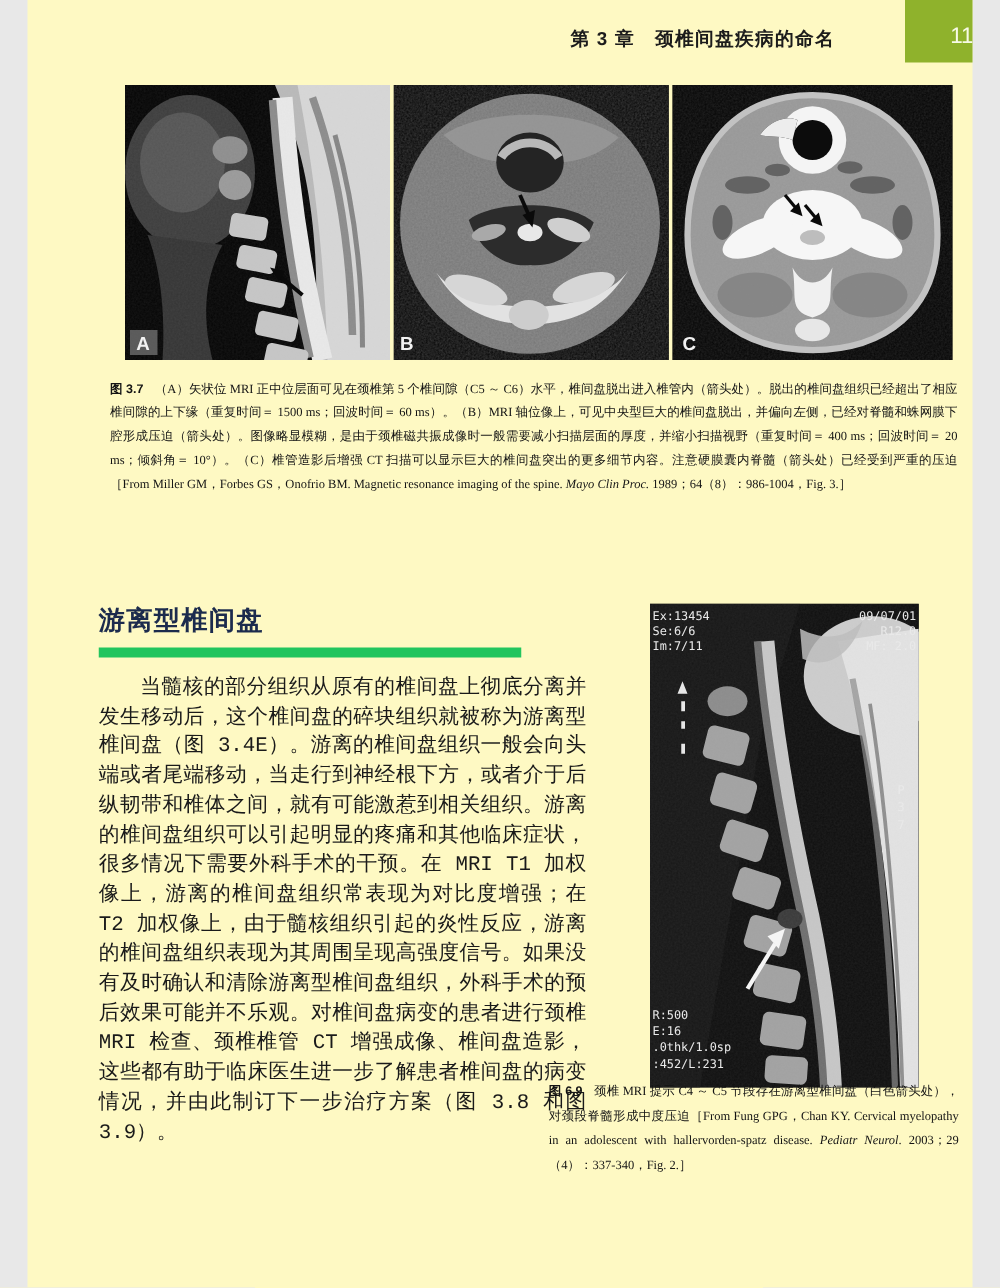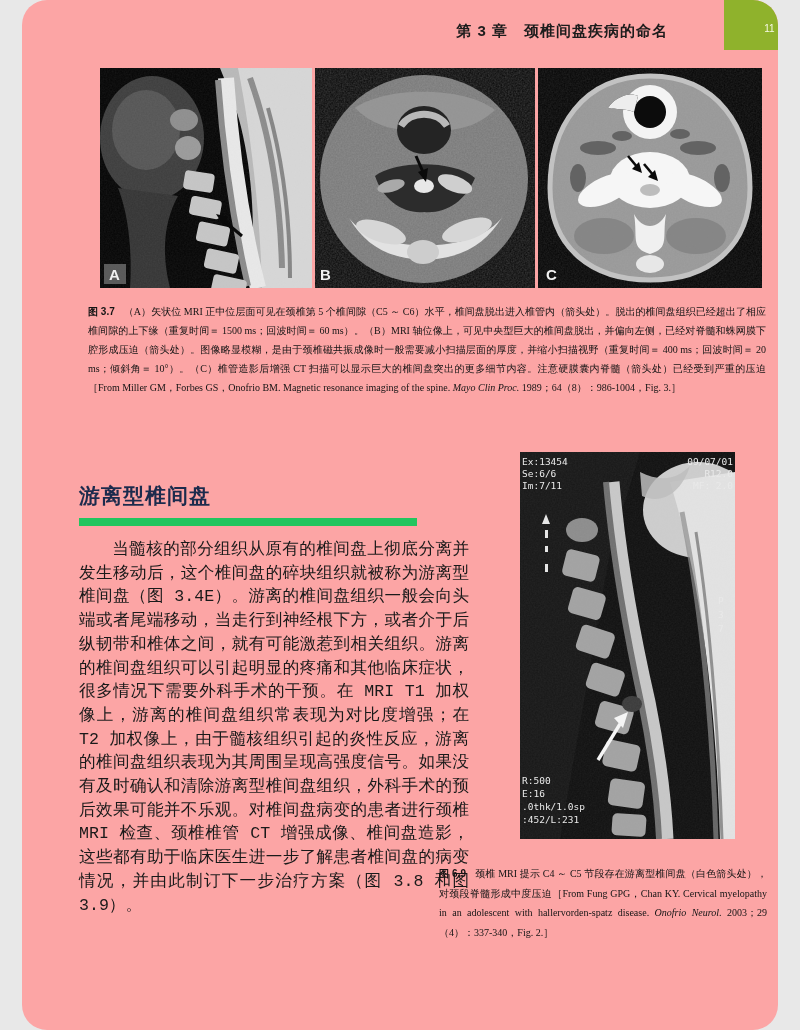--- a/index.html
+++ b/index.html
@@ -1,40 +1,40 @@
 <!DOCTYPE html>
 <html><head>
 <meta charset="utf-8">
 <style>
   html,body{margin:0;padding:0;background:#e8e8e8;}
-  .page{position:relative;width:756px;height:1030px;background:#fca5a5;margin:0 auto;overflow:hidden;
-        font-family:"Liberation Serif","DejaVu Serif",serif;color:#191919;border-radius:25px;}
+  .page{position:relative;width:756px;height:1030px;background:#fef9c3;margin:0 auto;overflow:hidden;
+        font-family:"Liberation Serif","DejaVu Serif",serif;color:#191919;}
   
   .chapter-title{position:absolute;top:22px;right:110px;font-size:15px;font-weight:bold;
         font-family:"Liberation Sans","DejaVu Sans",sans-serif;color:#1c1c1c;letter-spacing:1px;}
   .page-tab{position:absolute;top:0;left:702px;width:91px;height:50px;background:#8fb22c;
         display:flex;align-items:center;justify-content:center;}
-  .page-tab span{color:#f7fae6;font-size:10px;font-family:"Liberation Sans",sans-serif;margin-top:6px;}
+  .page-tab span{color:#f7fae6;font-size:18px;font-family:"Liberation Sans",sans-serif;margin-top:6px;}
   
   .fig37-row{position:absolute;left:78px;top:68px;width:662px;height:220px;display:flex;gap:3px;}
   .fig37-row svg{display:block;background:#000;}
   .panel-letter{font-family:"Liberation Sans","DejaVu Sans",sans-serif;font-weight:bold;fill:#f2f2f2;font-size:15px;}
   
   .caption{position:absolute;font-size:10px;line-height:19px;text-align:justify;color:#141414;margin:4px;}
   .cap37{left:62px;top:298px;width:678px;}
   .cap38{left:413px;top:860px;width:328px;line-height:19.6px;}
   .caption b{font-family:"Liberation Sans","DejaVu Sans",sans-serif;font-weight:bold;margin-right:9px;}
   
   .section-heading{position:absolute;left:57px;top:482px;width:338px;padding-bottom:8px;
         border-bottom:8px solid #22c55e;font-family:"Liberation Sans","DejaVu Sans",sans-serif;
         font-weight:bold;font-size:21px;color:#1c2b4d;margin:0;letter-spacing:1px;}
   .body-par{position:absolute;left:57px;top:538px;width:390px;font-size:16.6px;line-height:23.7px;
         text-align:justify;text-indent:2em;margin:0;color:#1a1a1a;font-family:Liberation Mono, monospace;}
   
-  .fig38{position:absolute;left:477px;top:452px;width:215px;height:387px;padding-left:21px;}
+  .fig38{position:absolute;left:477px;top:483px;width:215px;height:387px;padding-left:21px;}
   .fig38 svg{display:block;background:#0d0d0d;}
   .ovl{font-family:"DejaVu Sans Mono","Liberation Mono",monospace;font-size:9.5px;fill:#e9e9e9;}
 </style>
 </head>
 <body>
 
 <div class="page">
 
   <svg width="0" height="0" style="position:absolute" aria-hidden="true">
     <defs>
@@ -207,16 +207,16 @@
       <text class="ovl" x="198" y="166">3</text>
       <text class="ovl" x="198" y="180">7</text>
       <text class="ovl" x="2" y="332">R:500</text>
       <text class="ovl" x="2" y="345">E:16</text>
       <text class="ovl" x="2" y="358">.0thk/1.0sp</text>
       <text class="ovl" x="2" y="371">:452/L:231</text>
     </svg>
   </div>
 
   <p class="caption cap38">
-    <b>图 6.9</b><span>颈椎 MRI 提示 C4 ～ C5 节段存在游离型椎间盘（白色箭头处），对颈段脊髓形成中度压迫［From Fung GPG，Chan KY. Cervical myelopathy in an adolescent with hallervorden-spatz disease. </span><i>Onofrio Neurol</i><span>. 2003；29（4）：337-340，Fig. 2.］</span>
+    <b>图 6.9</b><span>颈椎 MRI 提示 C4 ～ C5 节段存在游离型椎间盘（白色箭头处），对颈段脊髓形成中度压迫［From Fung GPG，Chan KY. Cervical myelopathy in an adolescent with hallervorden-spatz disease. </span><i>Pediatr Neurol</i><span>. 2003；29（4）：337-340，Fig. 2.］</span>
   </p>
 
 </div>
 
 </body></html>

